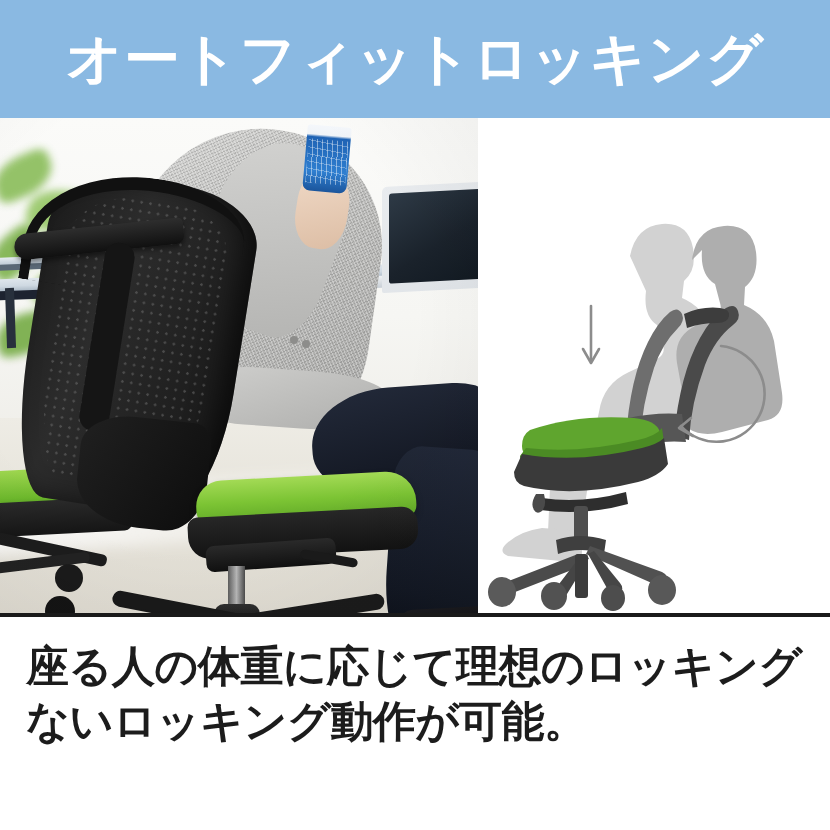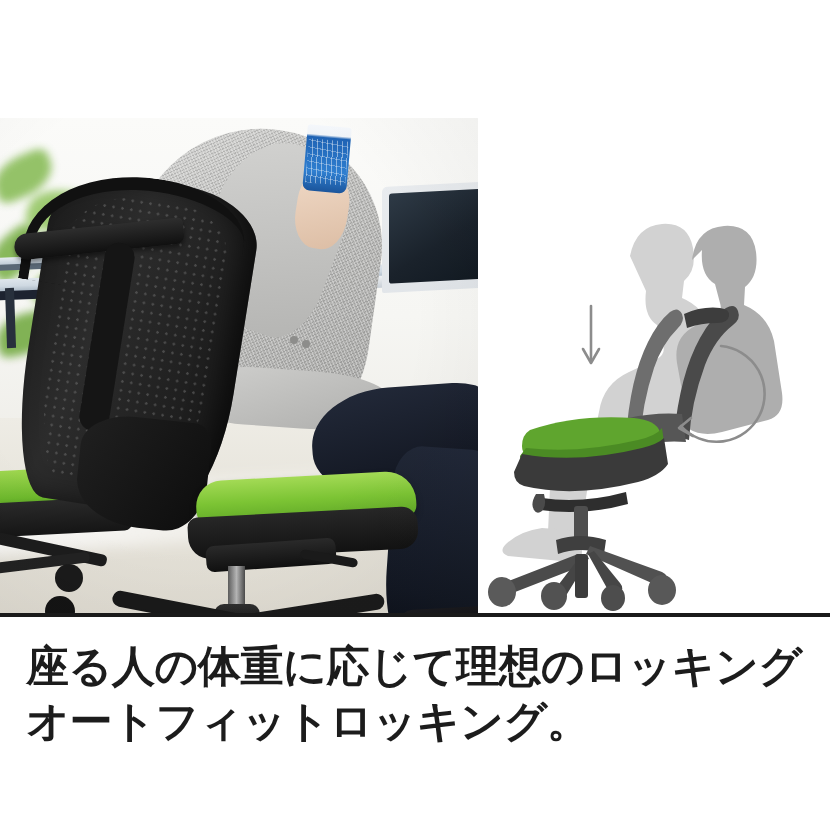--- a/index.html
+++ b/index.html
@@ -224,20 +224,23 @@
   .caption-text{
     color:#1c1c1c; font-size:43px; font-weight:bold; line-height:1.28;
     letter-spacing:-0.5px; font-family:"DejaVu Sans","Liberation Sans",sans-serif;
   }
 </style>
 </head>
 <body>
 
 <div id="page">
 
+  <div class="header-band">
+    <div class="header-title">オートフィットロッキング</div>
+  </div>
 
   <div class="content-row">
 
     <div class="photo-panel">
       <div class="ph bg-wall"></div>
       <div class="ph bg-floor"></div>
       <div class="ph floor-sheen"></div>
 
       <div class="ph plant">
         <div class="leaf" style="left:10px;top:18px;width:62px;height:40px;transform:rotate(-22deg);"></div>
@@ -365,16 +368,16 @@
           <polyline points="213,300 201,310 215,318" stroke-linejoin="round"></polyline>
         </g>
       </svg>
     </div>
   </div>
 
   <div class="divider"></div>
 
   <div class="caption">
     <div class="caption-text">座る人の体重に応じて理想のロッキング</div>
-    <div class="caption-text">オートフィットロッキング。</div>
+    <div class="caption-text">ないロッキング動作が可能。</div>
   </div>
 
 </div>
 
 </body></html>

